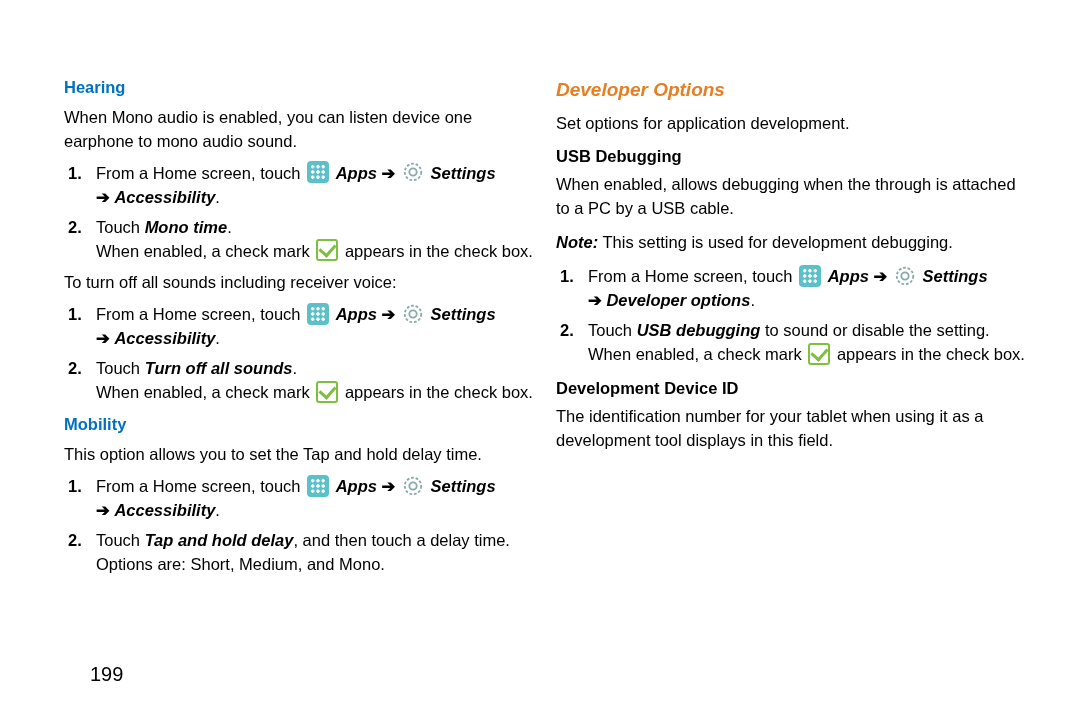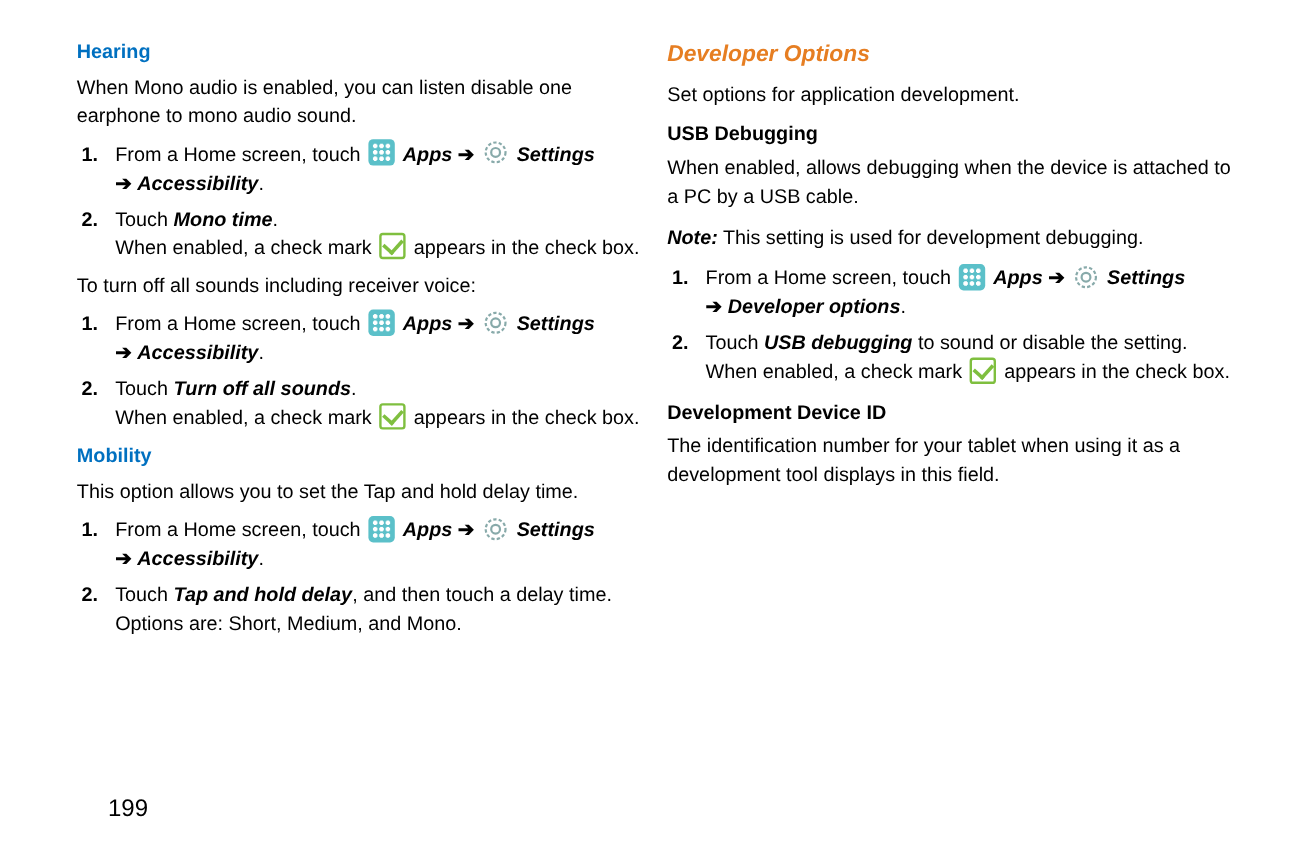--- a/index.html
+++ b/index.html
@@ -7,21 +7,21 @@
     margin: 0;
     background: #fff;
     font-family: Arial, Helvetica, sans-serif;
     color: #000;
     width: 1080px;
     height: 720px;
     overflow: hidden;
   }
   .page {
     display: flex;
-    padding: 32px 50px 20px 64px;
+    padding: 76px 50px 20px 64px;
     gap: 18px;
     position: relative;
     height: 100%;
     border-radius: 16px;
   }
   .col {
     width: 480px;
     font-size: 16.5px;
     line-height: 1.45;
   }
@@ -116,21 +116,21 @@
   .note-line { margin-top: 10px; margin-bottom: 10px; }
 </style>
 </head>
 <body>
 
 <div class="page">
 
   <div class="col">
 
     <div class="section-blue">Hearing</div>
-    <div class="para">When Mono audio is enabled, you can listen disable one earphone to mono audio sound.</div>
+    <div class="para">When Mono audio is enabled, you can listen device one earphone to mono audio sound.</div>
 
     <ol>
       <li>
         <span class="num">1.</span>
         <span>From a Home screen, touch </span>
         <span class="icon icon-apps"></span>
         <span class="bold">Apps</span>
         <span class="arrow">➔</span>
         <span class="icon icon-gear"><svg viewBox="0 0 24 24">
               <g fill="none" stroke="#8aa" stroke-width="2">
@@ -211,21 +211,21 @@
     </ol>
 
   </div>
 
   <div class="col">
 
     <div class="section-orange">Developer Options</div>
     <div class="para">Set options for application development.</div>
 
     <div class="sub-bold">USB Debugging</div>
-    <div class="para">When enabled, allows debugging when the device is attached to a PC by a USB cable.</div>
+    <div class="para">When enabled, allows debugging when the through is attached to a PC by a USB cable.</div>
 
     <div class="note-line">
       <span class="bold">Note:</span><span> This setting is used for development debugging.</span>
     </div>
 
     <ol>
       <li>
         <span class="num">1.</span>
         <span>From a Home screen, touch </span>
         <span class="icon icon-apps"></span>

